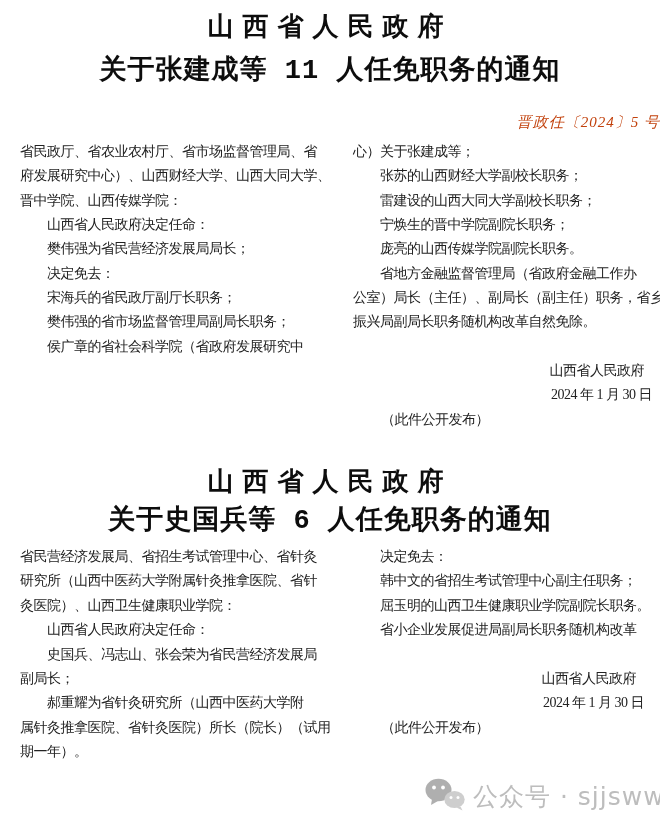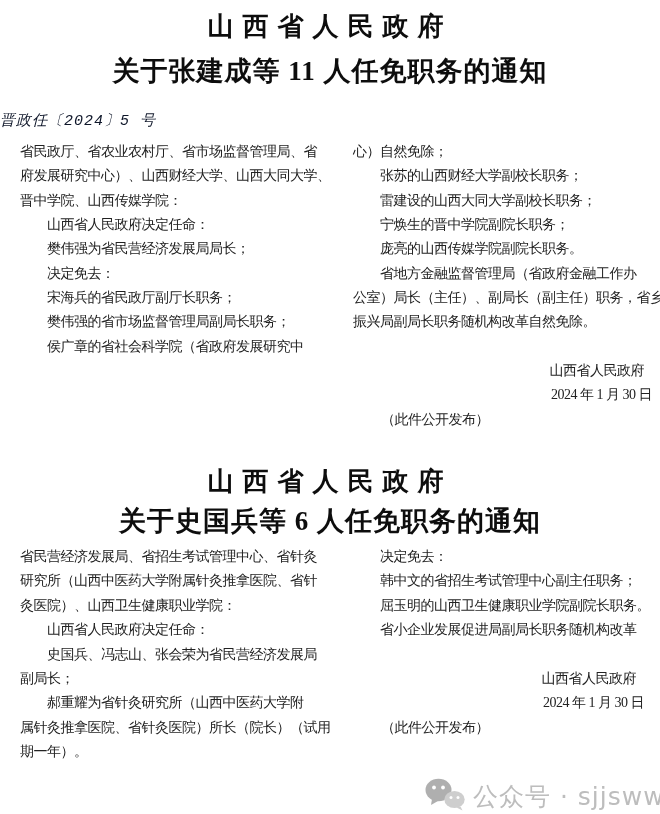--- a/index.html
+++ b/index.html
@@ -23,29 +23,29 @@
     white-space: nowrap;
   }
   .subject-title {
     text-align: center;
     font-weight: bold;
     font-size: 27px;
     line-height: 30px;
     letter-spacing: 1px;
     color: #0d0d0d;
     white-space: nowrap;
+    font-family: Liberation Mono, monospace;
   }
   .doc-number {
-    text-align: left;
+    text-align: right;
     font-style: italic;
     font-size: 15px;
     line-height: 18px;
     letter-spacing: 1px;
-    color: #0f172a;
-    font-family: Liberation Mono, monospace;
+    color: #c2410c;
   }
 
   .n1 .org-title { margin-top: 13px; }
   .n1 .subject-title { margin-top: 15px; }
   .n1 .doc-number { margin-top: 27px; }
   .n2 .org-title { margin-top: 36px; }
   .n2 .subject-title { margin-top: 10px; }
   .n2 .doc-number { margin-top: 25px; }
 
   .columns {
@@ -103,21 +103,21 @@
         <div class="line">府发展研究中心）、山西财经大学、山西大同大学、</div>
         <div class="line">晋中学院、山西传媒学院：</div>
         <div class="line">　　山西省人民政府决定任命：</div>
         <div class="line">　　樊伟强为省民营经济发展局局长；</div>
         <div class="line">　　决定免去：</div>
         <div class="line">　　宋海兵的省民政厅副厅长职务；</div>
         <div class="line">　　樊伟强的省市场监督管理局副局长职务；</div>
         <div class="line">　　侯广章的省社会科学院（省政府发展研究中</div>
       </div>
       <div class="col">
-        <div class="line">心）自然免除；</div>
+        <div class="line">心）关于张建成等；</div>
         <div class="line">　　张苏的山西财经大学副校长职务；</div>
         <div class="line">　　雷建设的山西大同大学副校长职务；</div>
         <div class="line">　　宁焕生的晋中学院副院长职务；</div>
         <div class="line">　　庞亮的山西传媒学院副院长职务。</div>
         <div class="line">　　省地方金融监督管理局（省政府金融工作办</div>
         <div class="line">公室）局长（主任）、副局长（副主任）职务，省乡村</div>
         <div class="line">振兴局副局长职务随机构改革自然免除。</div>
         <div class="line blank"></div>
         <div class="line sig">山西省人民政府</div>
         <div class="line date">2024 年 1 月 30 日</div>

